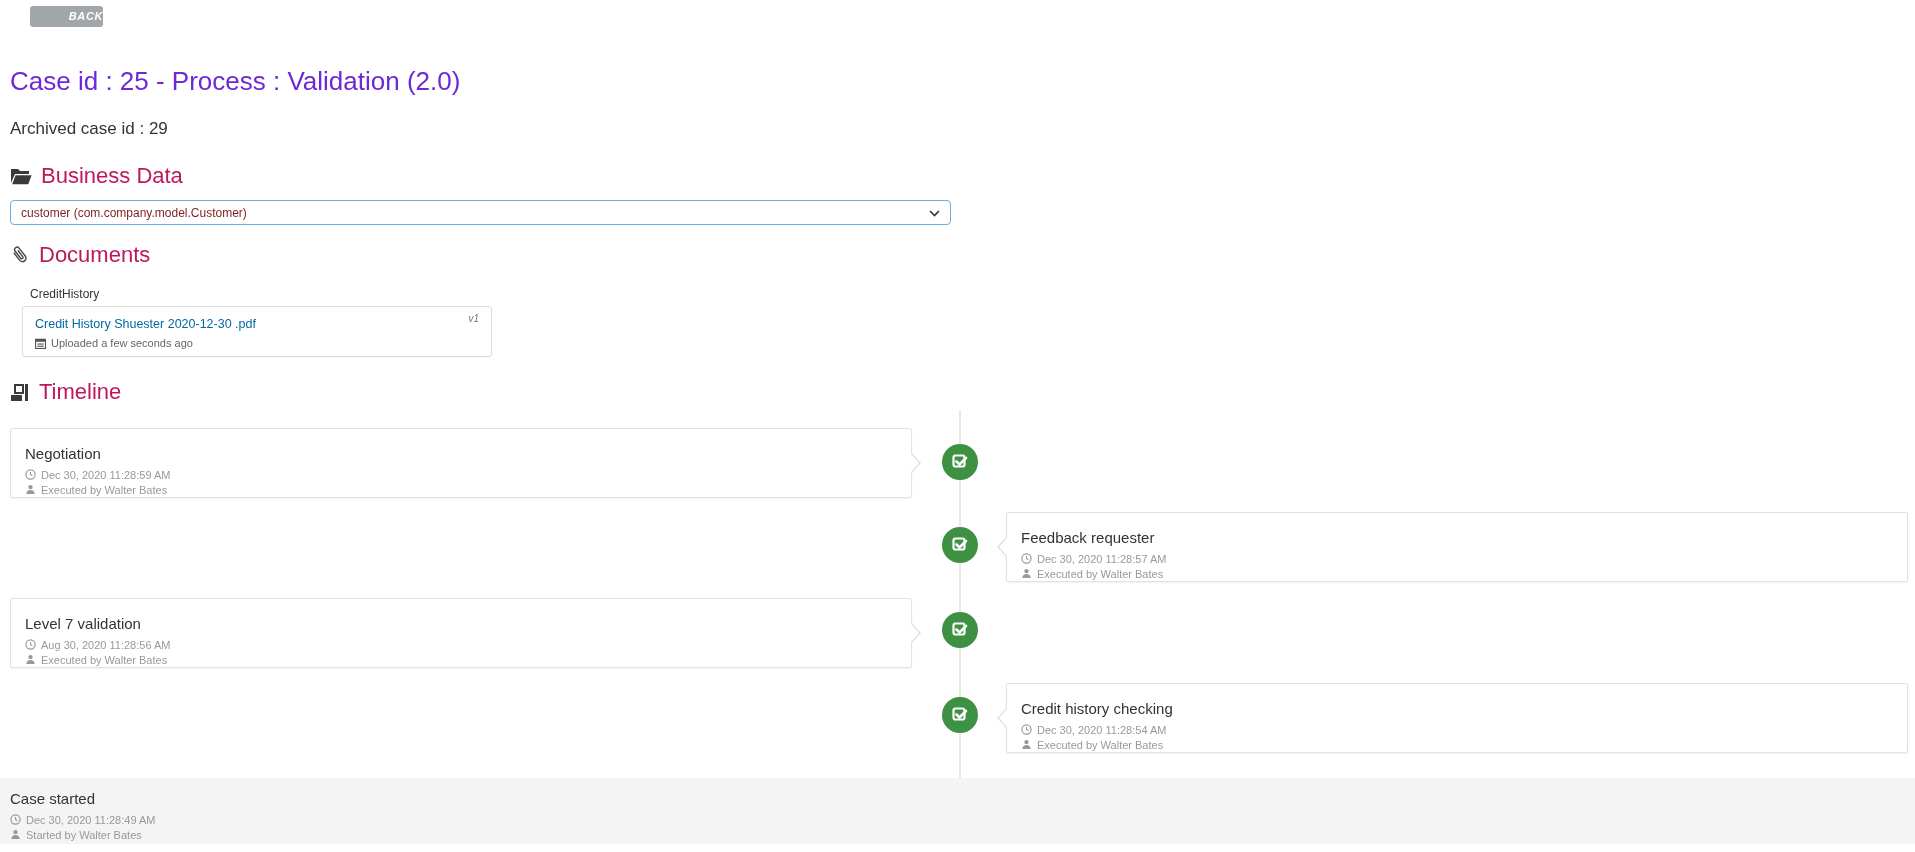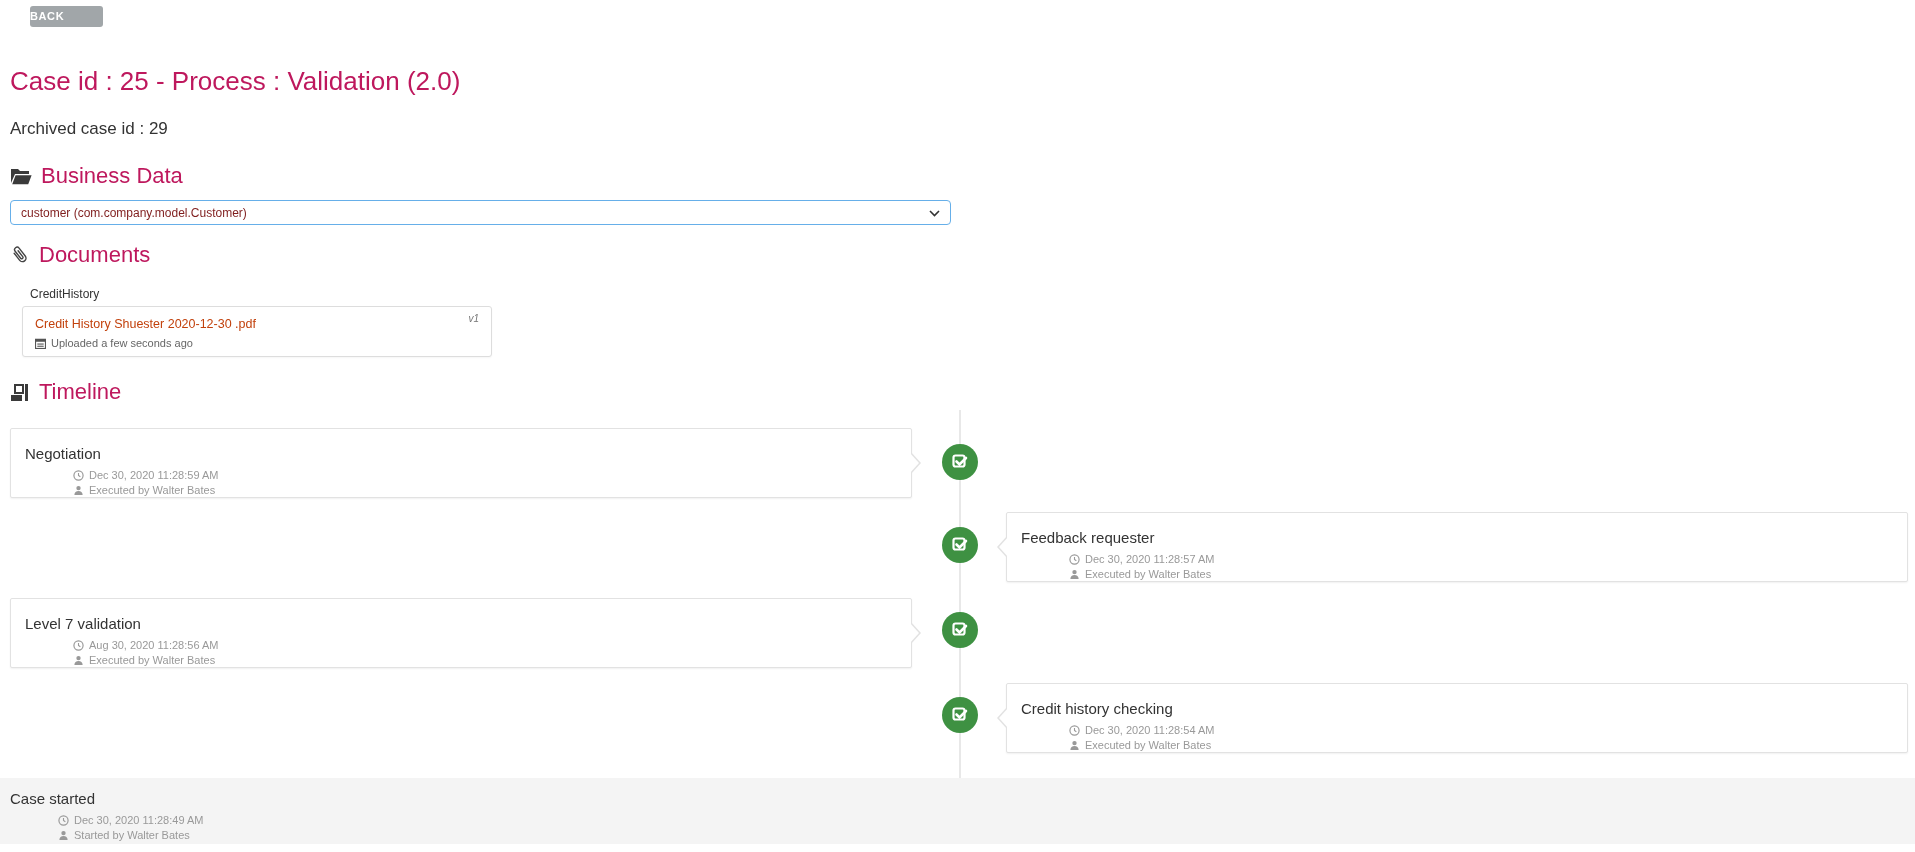--- a/index.html
+++ b/index.html
@@ -5,24 +5,24 @@
   * { box-sizing: border-box; margin: 0; padding: 0; }
   html,body { background:#fff; }
   body { font-family: "Liberation Sans", "DejaVu Sans", sans-serif; color:#333; }
   .page { position:relative; width:1915px; height:852px; background:#fff; overflow:hidden; }
 
   
   .back-btn {
     position:absolute; left:30px; top:6px; width:73px; height:21px;
     background:#a1a6a9; color:#fff; border:none; border-radius:3px;
     font-family:inherit; font-size:11px; font-weight:bold; letter-spacing:.6px;
-    cursor:pointer; text-align:left; line-height:21px;
-  }
-
-  .page-title { position:absolute; left:10px; top:66px; font-size:26px; font-weight:400; color:#be185d; }
+    cursor:pointer; text-align:right; line-height:21px;font-style:italic;
+  }
+
+  .page-title { position:absolute; left:10px; top:66px; font-size:26px; font-weight:400; color:#6d28d9; }
   .archived { position:absolute; left:10px; top:119px; font-size:17px; color:#333; }
 
   .section-heading { position:absolute; left:10px; font-size:22px; font-weight:400; color:#be185d;
     display:flex; align-items:center; gap:9px; }
   .section-heading svg { flex:0 0 auto; }
 
   
   .bd-select {
     position:absolute; left:10px; top:200px; width:941px; height:25px;
     background:#fff; border:1px solid #66afe9; border-radius:4px;
@@ -32,21 +32,21 @@
   .bd-select .sel-text { flex:1 1 auto; }
   .bd-select .chev { flex:0 0 auto; }
 
   
   .doc-label { position:absolute; left:30px; top:287px; font-size:12px; font-weight:normal; color:#333; }
   .doc-card {
     position:absolute; left:22px; top:306px; width:470px; height:51px;
     background:#fff; border:1px solid #ddd; border-radius:3px;
     box-shadow:0 1px 2px rgba(0,0,0,.04);
   }
-  .doc-file { position:absolute; left:12px; top:10px; font-size:12.5px; color:#c2410c; cursor:pointer; }
+  .doc-file { position:absolute; left:12px; top:10px; font-size:12.5px; color:#0369a1; cursor:pointer; }
   .doc-version { position:absolute; right:12px; top:6px; font-size:10px; font-style:italic; color:#777; }
   .doc-uploaded { position:absolute; left:12px; top:30px; font-size:11px; color:#666;
     display:flex; align-items:center; gap:5px; }
 
   
   .tl-line { position:absolute; left:959px; top:410px; width:2px; height:368px; background:#e8e8e8; }
   .tl-circle {
     position:absolute; left:942px; width:36px; height:36px; border-radius:50%;
     background:#3e9142; display:flex; align-items:center; justify-content:center;
   }
@@ -60,21 +60,21 @@
   .tl-box .arrow, .tl-box .arrow-inner {
     position:absolute; top:50%; width:0; height:0; margin-top:-11px;
     border-top:11px solid transparent; border-bottom:11px solid transparent;
   }
   .tl-box.left .arrow { right:-10px; border-left:10px solid #e2e2e2; }
   .tl-box.left .arrow-inner { right:-8px; border-left:10px solid #fff; }
   .tl-box.right .arrow { left:-10px; border-right:10px solid #e2e2e2; }
   .tl-box.right .arrow-inner { left:-8px; border-right:10px solid #fff; }
 
   .tl-title { font-size:15px; color:#333; margin-bottom:7px; }
-  .tl-meta { font-size:11px; color:#999; display:flex; align-items:flex-end; gap:5px; margin-top:3px;margin-left:48px; }
+  .tl-meta { font-size:11px; color:#999; display:flex; align-items:flex-start; gap:5px; margin-top:3px; }
 
   .tl-footer {
     position:absolute; left:0; top:778px; width:1915px; height:66px;
     background:#f4f4f4; padding:12px 0 0 10px;
   }
   .tl-footer .tl-title { }
 
   .mini-icon { display:inline-flex; width:11px; height:11px; }
 </style>
 </head>

